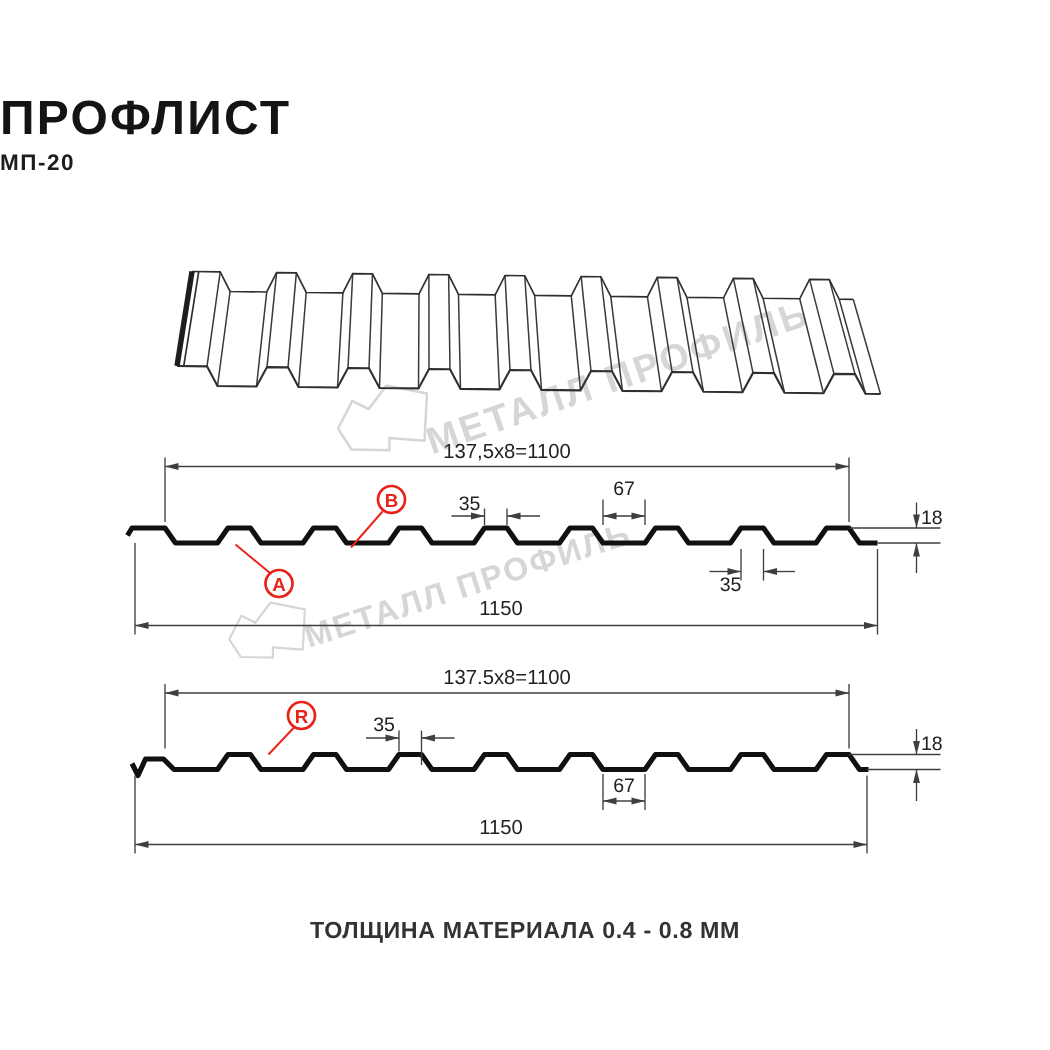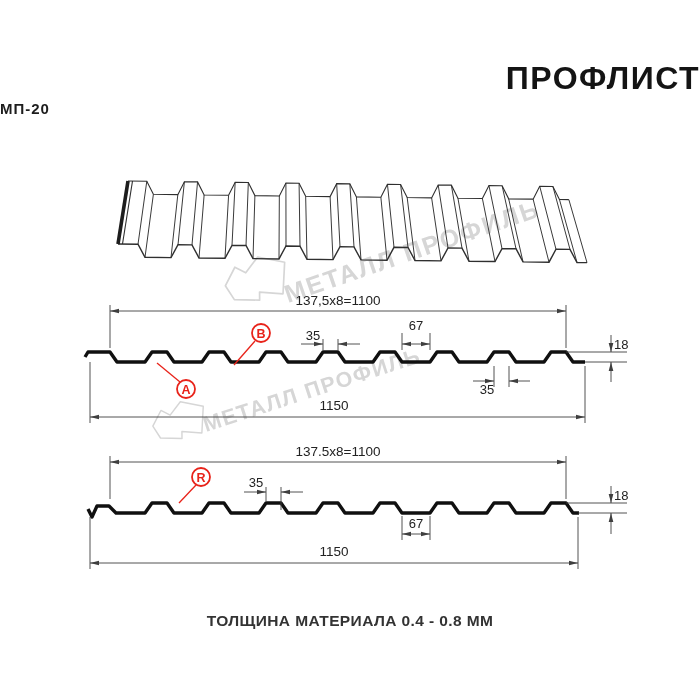--- a/index.html
+++ b/index.html
@@ -1,18 +1,18 @@
 <!DOCTYPE html>
 <html><head>
 <meta charset="utf-8">
 <style>
   html,body{margin:0;padding:0;background:#ffffff;}
   .page{position:relative;width:700px;height:700px;background:#fff;overflow:hidden;
         font-family:"Liberation Sans","DejaVu Sans",sans-serif;}
-  .title{position:absolute;top:60px;left:0;width:700px;text-align:right;
+  .title{position:absolute;top:60px;left:0;width:700px;text-align:left;
          font-size:32px;font-weight:bold;letter-spacing:1.5px;color:#141414;}
   .subtitle{position:absolute;top:100px;left:0;width:700px;
          font-size:15px;font-weight:bold;letter-spacing:1px;color:#1d1d1d;}
   .footer{position:absolute;top:612px;left:0;width:700px;text-align:center;
          font-size:15.5px;font-weight:bold;letter-spacing:.4px;color:#333;}
   svg{position:absolute;top:0;left:0;}
   svg text{font-family:"Liberation Sans","DejaVu Sans",sans-serif;}
 </style>
 </head>
 <body>

